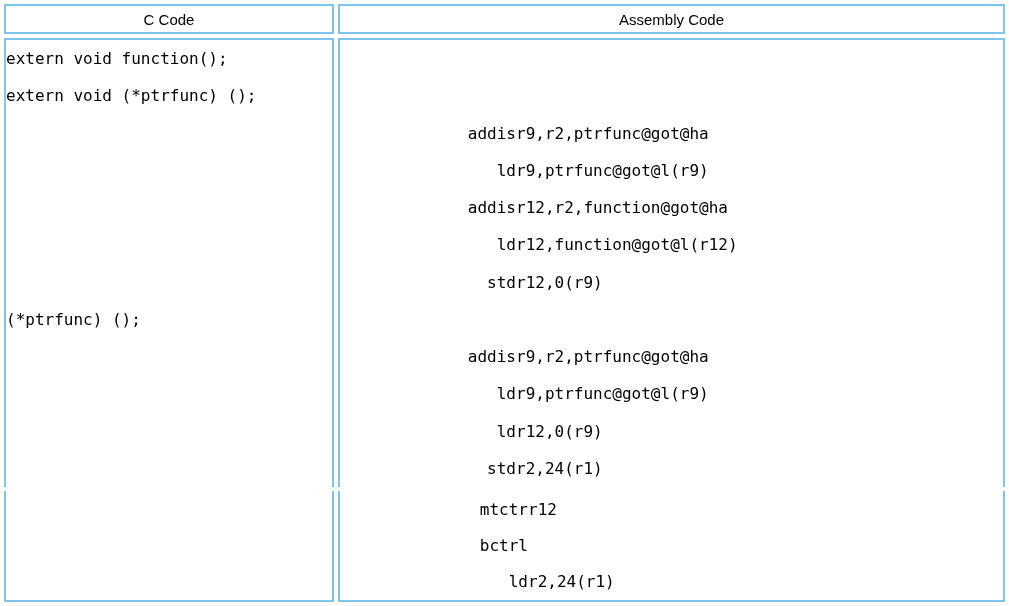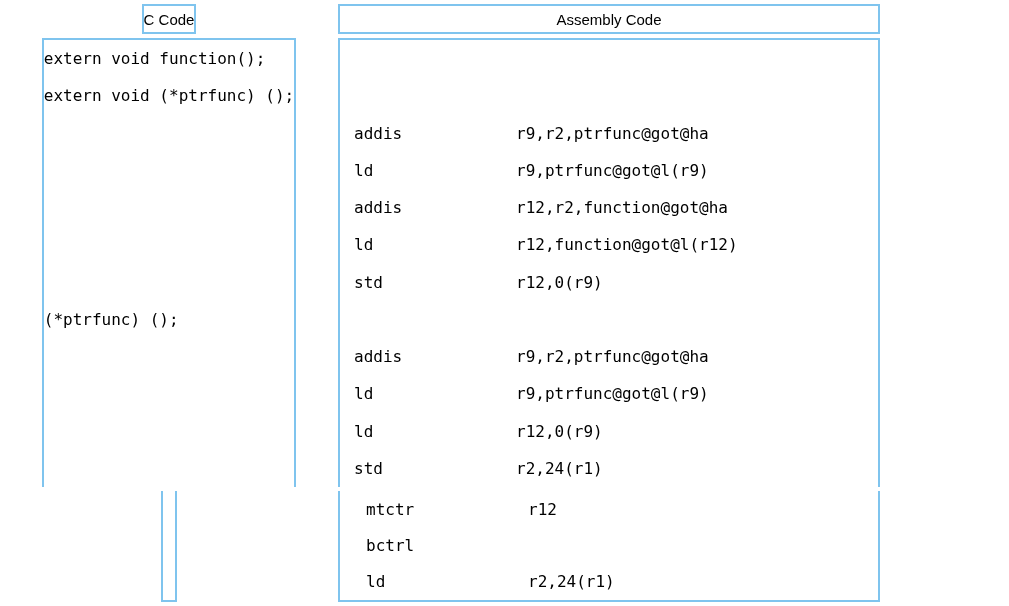--- a/index.html
+++ b/index.html
@@ -11,22 +11,22 @@
   html,body{ background:var(--bg); }
   .page{
     width:1009px; height:606px;
     background:var(--bg);
     display:flex; gap:4px;
     padding:4px;
     font-family:"DejaVu Sans Mono", monospace;
     color:var(--ink);
   }
   .col{ display:flex; flex-direction:column; gap:4px; }
-  .col-left{ width:330px;align-items:center; }
-  .col-right{ width:542px; }
+  .col-left{ width:330px; }
+  .col-right{ width:667px;text-align:right; }
 
   .header-cell{
     height:30px; flex:0 0 30px;
     border:2px solid var(--border-blue);
     display:flex; align-items:center; justify-content:center;
     font-family:"Liberation Sans", sans-serif;
     font-size:15px; color:var(--ink);
     background:var(--bg);
   }
   .body-main{

